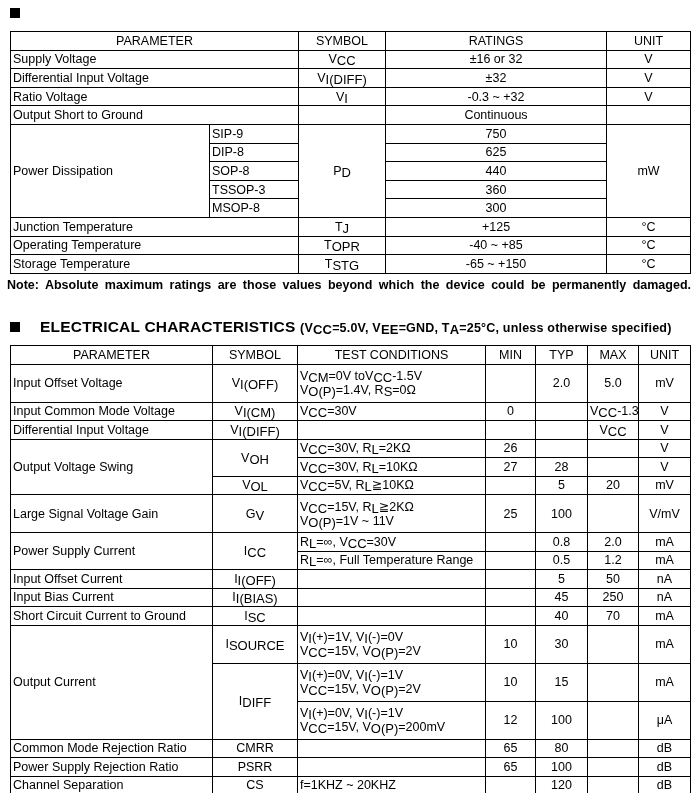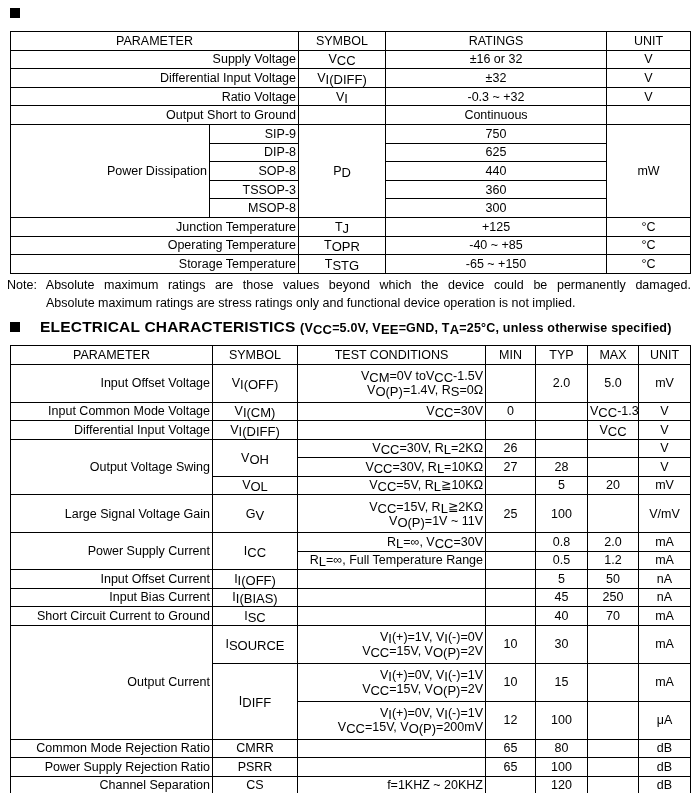--- a/index.html
+++ b/index.html
@@ -6,28 +6,28 @@
   body { width:699px; height:793px; position:relative; overflow:hidden;
          font-family:"Liberation Sans", sans-serif; color:#000; font-size:12.5px; }
   .section-title { position:absolute; left:10px; font-weight:bold; font-size:15.5px; letter-spacing:0.2px; white-space:nowrap; }
   .section-title .bullet { display:inline-block; width:10px; height:10px; background:#000; margin-right:20px; vertical-align:0px; }
   .section-title .cond { font-weight:bold; font-size:12.5px; }
   sub { font-size:13px; vertical-align:-2px; line-height:0; }
   table { position:absolute; left:10px; border-collapse:collapse; table-layout:fixed; }
   td, th { border:1px solid #000; padding:0 2px; font-weight:normal; line-height:14px; white-space:nowrap; overflow:hidden; }
   th { text-align:center; }
   td.c { text-align:center; }
-  td.l { text-align:right;margin-left:7px; }
+  td.l { text-align:left;margin-left:7px; }
   #t1 { top:31px; width:680px; }
   #t1 td, #t1 th { height:17.6px; }
   #t2 { top:345px; width:680px; }
   #t2 td, #t2 th { height:17.5px; }
   #t2 td.two { height:37px; }
   .line { display:block; }
-  .note { position:absolute; left:7px; top:276px; font-size:12.5px; line-height:18px; width:684px; }
+  .note { position:absolute; left:7px; top:276px; font-size:12.5px; line-height:18px; width:684px;font-weight:bold; }
   .note .l1 { text-align:justify; text-align-last:justify; }
   .note .l2 { padding-left:39px; }
 </style>
 </head>
 <body>
 
 <div class="section-title" style="top:4px;">
   <span class="bullet"></span>
 </div>
 
@@ -110,21 +110,20 @@
     <td colspan="2" class="l">Storage Temperature</td>
     <td class="c"><span>T</span><sub>STG</sub></td>
     <td class="c">-65 ~ +150</td>
     <td class="c">°C</td>
   </tr>
 </tbody>
   </table>
 
 <div class="note">
   <div class="l1">Note: Absolute maximum ratings are those values beyond which the device could be permanently damaged.</div>
-  <div class="l2">Absolute maximum ratings are stress ratings only and functional device operation is not implied.</div>
 </div>
 
 <div class="section-title" style="top:318px;">
   <span class="bullet"></span><span>ELECTRICAL CHARACTERISTICS</span>
   <span class="cond"><span>(V</span><sub>CC</sub><span>=5.0V, V</span><sub>EE</sub><span>=GND, T</span><sub>A</sub><span>=25°C, unless otherwise specified)</span></span>
 </div>
 
 <table id="t2">
   <colgroup>
     <col style="width:202px">

